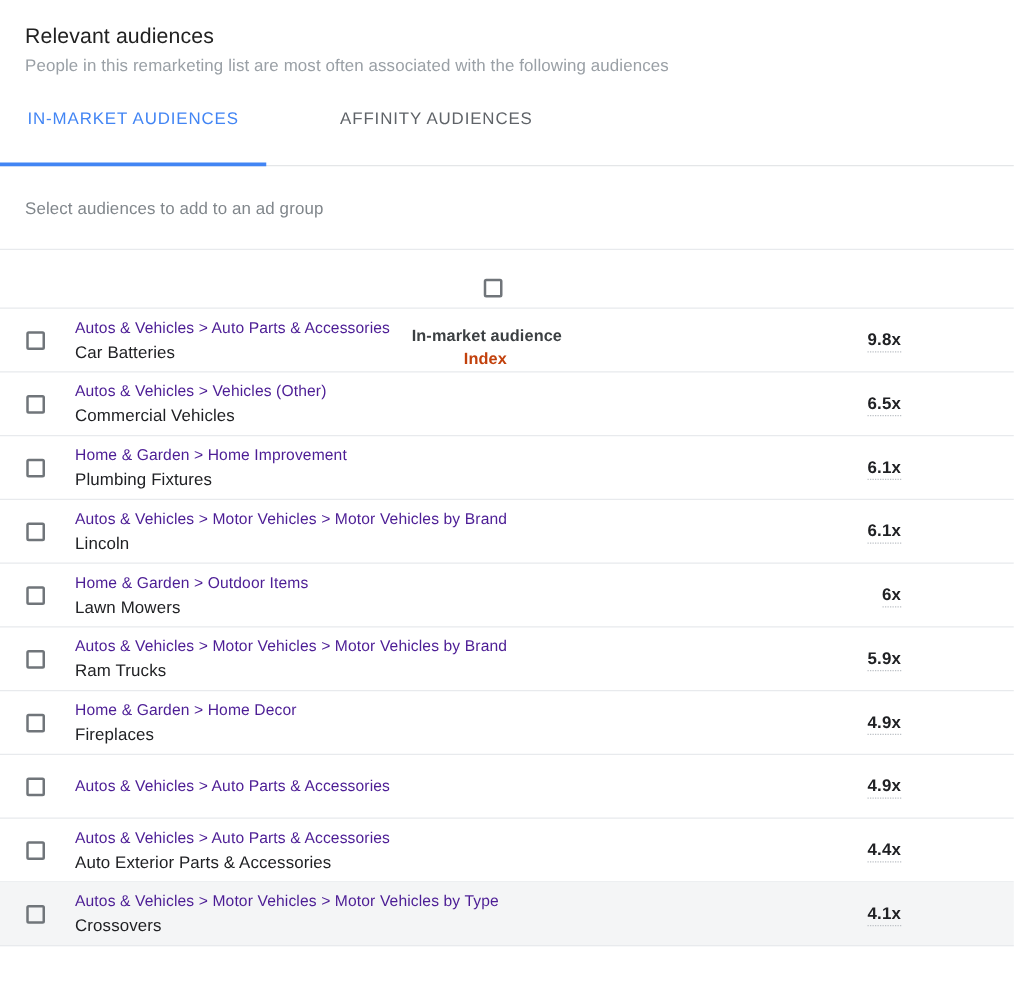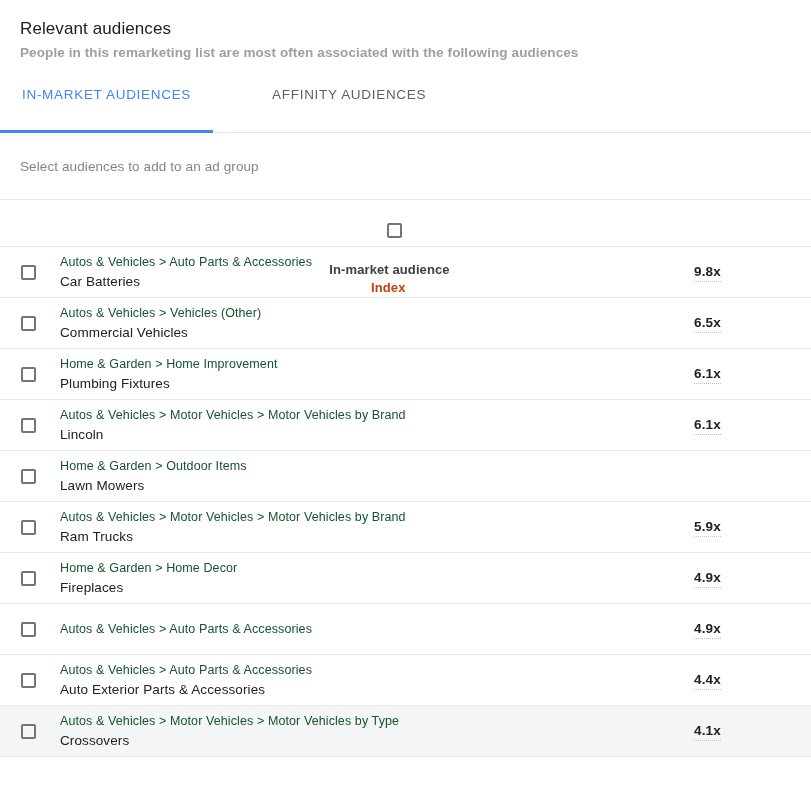--- a/index.html
+++ b/index.html
@@ -31,21 +31,21 @@
   .page-title {
     font-size: 17px;
     font-weight: 400;
     color: #212121;
     line-height: 22px;
     letter-spacing: 0.1px;
     margin: 0;
   }
   .page-subtitle {
     font-size: 13.5px;
-    font-weight: 700;
+    font-weight: 400;
     color: #9aa0a6;
     line-height: 20px;
     margin: 3px 0 0 0;
     letter-spacing: 0.1px;
   }
 
   
   .tabs {
     margin-top: 24px;
     display: flex;
@@ -146,21 +146,21 @@
     padding-right: 12px;
   }
   .col-header-label {
     font-size: 13px;
     font-weight: 700;
     color: #3c4043;
     letter-spacing: 0.1px;
   }
   .breadcrumb {
     font-size: 12.5px;
-    color: #14532d;
+    color: #4c1d95;
     line-height: 17px;
     letter-spacing: 0.1px;
     white-space: nowrap;
     overflow: hidden;
     text-overflow: ellipsis;
   }
   .aud-name {
     font-size: 13.5px;
     color: #202124;
     line-height: 19px;
@@ -274,20 +274,21 @@
           <div class="index-cell"><span class="index-val">6.1x</span></div>
         </div>
         <div class="row data">
           <div class="cb-cell">
             <div class="checkbox"></div>
           </div>
           <div class="name-cell">
             <div class="breadcrumb">Home &amp; Garden &gt; Outdoor Items</div>
             <div class="aud-name">Lawn Mowers</div>
           </div>
+          <div class="index-cell"><span class="index-val">6x</span></div>
         </div>
         <div class="row data">
           <div class="cb-cell">
             <div class="checkbox"></div>
           </div>
           <div class="name-cell">
             <div class="breadcrumb">Autos &amp; Vehicles &gt; Motor Vehicles &gt; Motor Vehicles by Brand</div>
             <div class="aud-name">Ram Trucks</div>
           </div>
           <div class="index-cell"><span class="index-val">5.9x</span></div>

